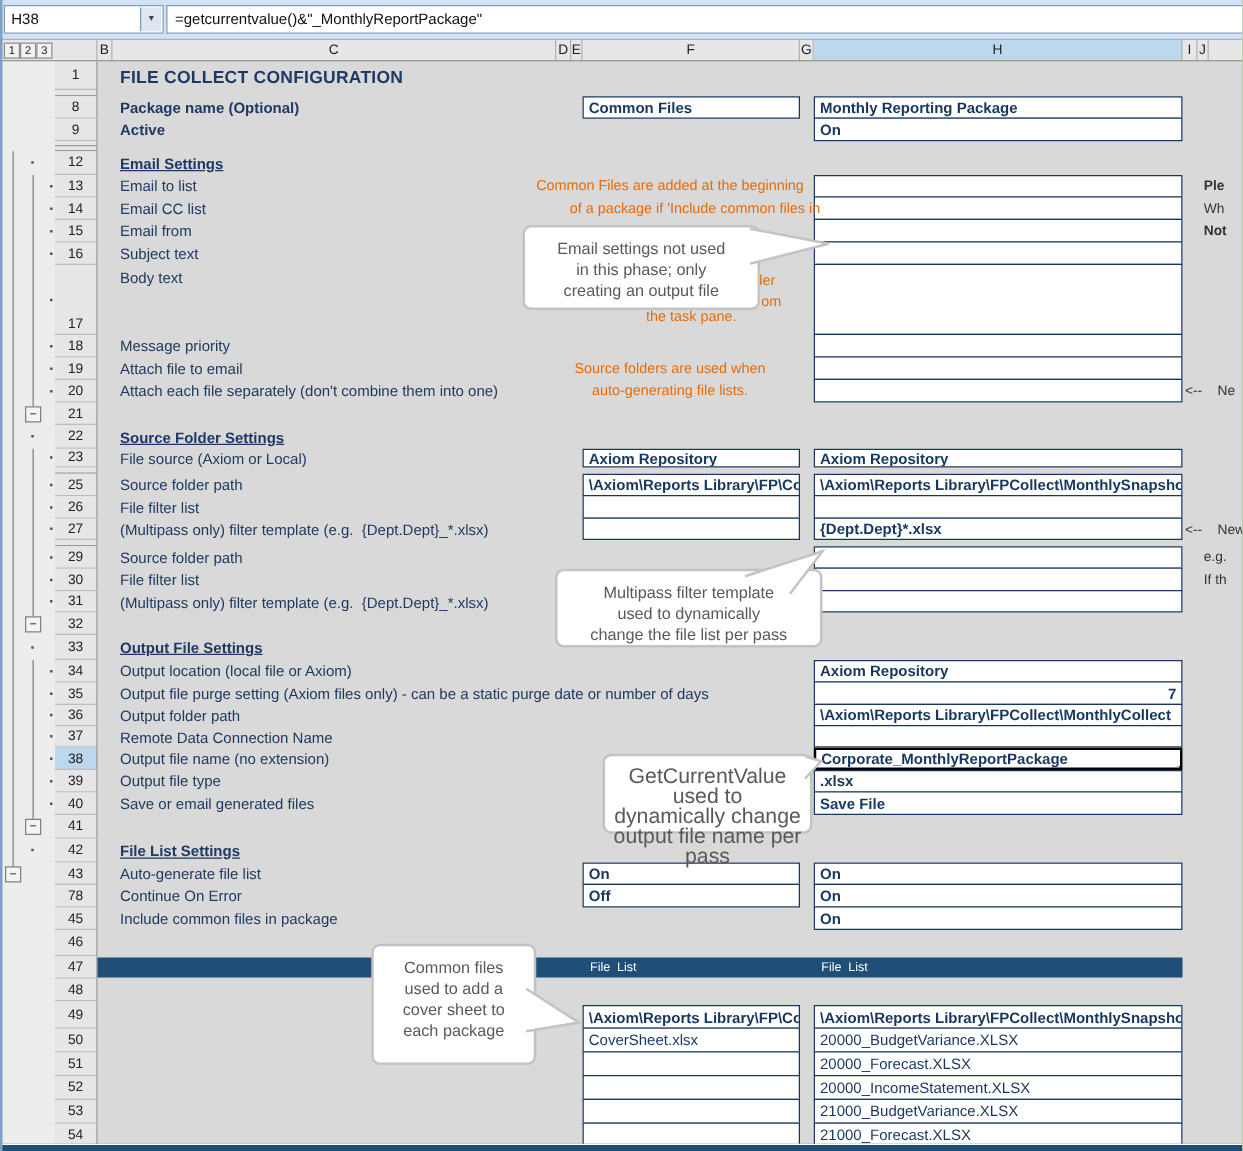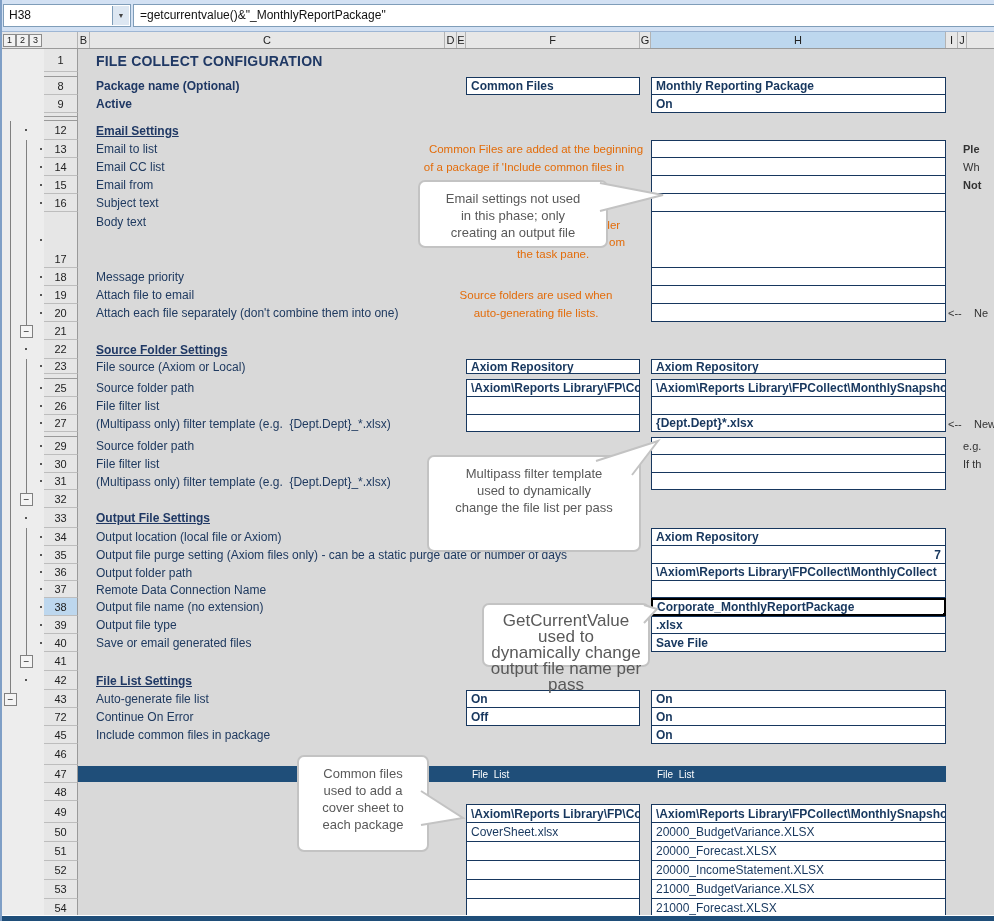--- a/index.html
+++ b/index.html
@@ -290,21 +290,21 @@
         <div class="rn">42</div>
         <div class="lab sect">File List Settings</div>
       </div>
       <div class="row" style="height:18px">
         <div class="rn">43</div>
         <div class="lab">Auto-generate file list</div>
         <div class="bx fxc">On</div>
         <div class="bx hxc">On</div>
       </div>
       <div class="row" style="height:18px">
-        <div class="rn">72</div>
+        <div class="rn">78</div>
         <div class="lab">Continue On Error</div>
         <div class="bx fxc mt">Off</div>
         <div class="bx hxc mt">On</div>
       </div>
       <div class="row" style="height:18px">
         <div class="rn">45</div>
         <div class="lab">Include common files in package</div>
         <div class="bx hxc mt">On</div>
       </div>
       <div class="row" style="height:21px">
@@ -382,37 +382,37 @@
       <div class="odot" style="left:40px;top:557px"></div>
       <div class="odot" style="left:40px;top:575px"></div>
       <div class="odot" style="left:40px;top:593px"></div>
       <div class="obox" style="left:20px;top:276px">−</div>
       <div class="obox" style="left:20px;top:444px">−</div>
       <div class="obox" style="left:20px;top:606px">−</div>
       <div class="obox" style="left:4px;top:644px">−</div>
     </div>
 
     <div class="onote" style="left:420px;top:94px;width:232px">Common Files are added at the beginning</div>
-    <div class="onote" style="left:408px;top:112px;width:232px">of a package if 'Include common files in</div>
+    <div class="onote" style="left:440px;top:112px;width:232px">of a package if 'Include common files in</div>
     <div class="onote" style="left:601px;top:170px">lder</div>
     <div class="onote" style="left:609px;top:187px">om</div>
     <div class="onote" style="left:466px;top:199px;width:174px">the task pane.</div>
     <div class="onote" style="left:420px;top:240px;width:232px">Source folders are used when</div>
     <div class="onote" style="left:420px;top:258px;width:232px">auto-generating file lists.</div>
 
     <div class="callout" style="left:418px;top:131px;width:190px;height:68px">
       <div>Email settings not used</div>
       <div>in this phase; only</div>
       <div>creating an output file</div>
     </div>
     <svg class="csvg" style="left:594px;top:128px" width="72" height="40">
       <path d="M 6 6 L 69 18 L 6 34" fill="#ffffff" stroke="#c3c3c3" stroke-width="2"></path>
     </svg>
 
-    <div class="callout" style="left:427px;top:406px;width:214px;height:97px">
+    <div class="callout" style="left:444px;top:406px;width:214px;height:63px">
       <div>Multipass filter template</div>
       <div>used to dynamically</div>
       <div>change the file list per pass</div>
     </div>
     <svg class="csvg" style="left:590px;top:386px" width="74" height="42">
       <path d="M 6 26 L 68 6 L 42 40" fill="#ffffff" stroke="#c3c3c3" stroke-width="2"></path>
     </svg>
 
     <div class="callout small" style="left:482px;top:554px;width:168px;height:64px">
       <div>GetCurrentValue used to</div>

